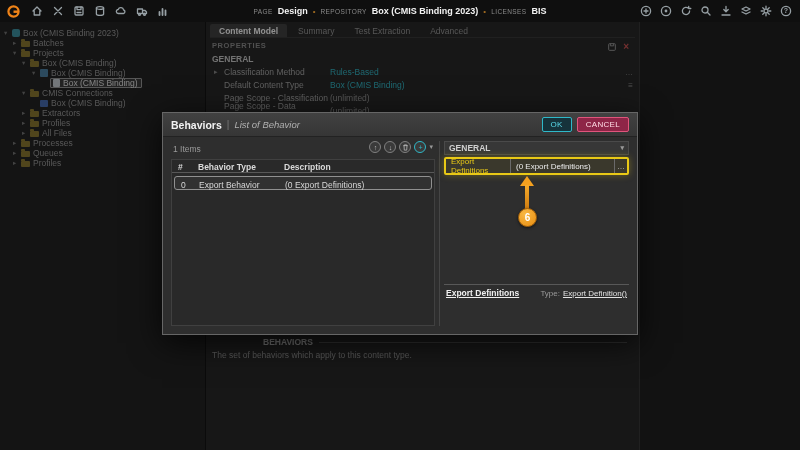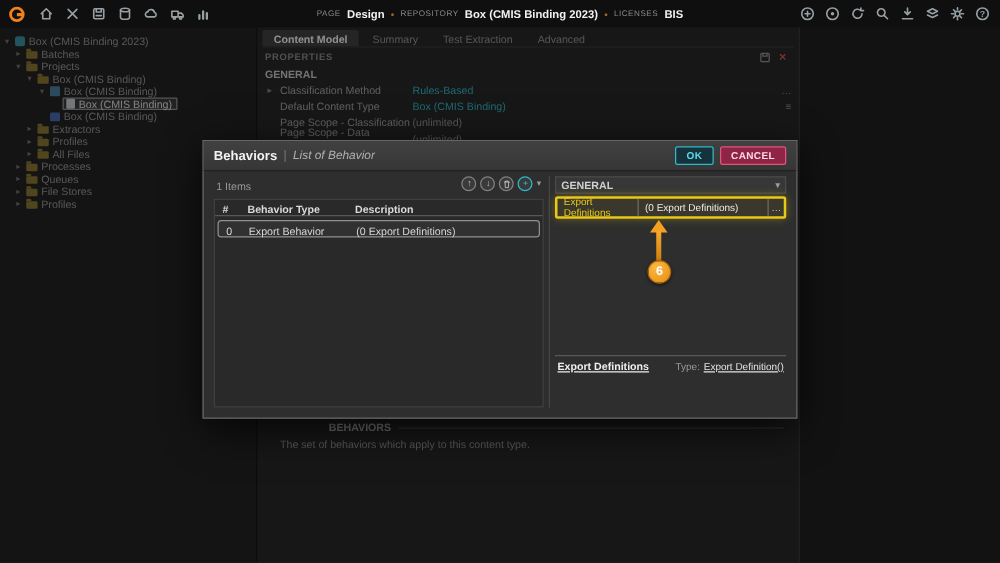--- a/index.html
+++ b/index.html
@@ -47,33 +47,33 @@
 .pgroup{position:absolute;left:6px;top:32px;font-size:8.5px;font-weight:bold;color:#cdcdcd}
 .prow{position:absolute;left:8px;right:6px;height:12px;display:flex;align-items:center;font-size:8.5px;color:#a8a8a8}
 .prow .caret{width:10px;font-size:7px;color:#888;flex:none}
 .prow .plabel{width:106px;flex:none}
 .pval-accent{color:#35b8c8}
 .pval-dim{color:#999}
 .padorn{margin-left:auto;color:#909090;font-size:8px}
 .phelp-line{position:absolute;left:57px;right:12px;top:315px;display:flex;align-items:center}
 .phelp-title{font-size:8.5px;font-weight:bold;color:#c6c6c6;margin-right:6px;white-space:nowrap}
 .phelp-rule{flex:1;border-top:1px solid #565656}
-.phelp-desc{position:absolute;left:18px;top:328px;font-size:8.5px;color:#9a9a9a}
+.phelp-desc{position:absolute;left:6px;top:328px;font-size:8.5px;color:#9a9a9a}
 
 
 .overlay{position:absolute;left:0;top:22px;right:0;bottom:0;background:rgba(0,0,0,.44);z-index:40}
 
 
 .modal{position:absolute;left:162px;top:112px;width:476px;height:223px;background:#2e2e2e;border:1px solid #666;box-shadow:0 8px 30px rgba(0,0,0,.75);z-index:60}
 .mhead{position:absolute;left:0;top:0;right:0;height:24px;background:linear-gradient(#414141,#363636);border-bottom:1px solid #222;display:flex;align-items:center;padding:0 8px;gap:5px}
 .mtitle{font-size:10.5px;font-weight:bold;color:#f2f2f2}
 .msep{color:#777;font-size:10px}
 .msub{font-size:9.5px;font-style:italic;color:#b0b0b0}
 .mspace{flex:1}
-.btn{height:15px;display:flex;align-items:center;justify-content:center;font-size:8px;font-weight:bold;border-radius:2px;padding:0 8px;letter-spacing:.3px}
+.btn{height:15px;display:flex;align-items:center;justify-content:center;font-size:8px;font-weight:normal;border-radius:2px;padding:0 8px;letter-spacing:.3px}
 .btn-ok{border:1px solid #2fb9c9;color:#5adcec;background:#16333b}
 .btn-cancel{border:1px solid #e0557c;color:#ffdbe4;background:#8e2547}
 .mleft{position:absolute;left:8px;top:28px;width:264px;bottom:8px}
 .mitems{position:absolute;left:2px;top:3px;font-size:8.5px;color:#9a9a9a}
 .mtools{position:absolute;right:2px;top:0;display:flex;gap:3px;align-items:center}
 .tcirc{width:12px;height:12px;border-radius:50%;border:1px solid #808080;background:#3a3a3a;color:#c0c0c0;font-size:7px;display:flex;align-items:center;justify-content:center}
 .tcirc svg{stroke:#c0c0c0;fill:none;stroke-width:1}
 .tcirc.add{border-color:#2fb9c9;color:#2fb9c9}
 .tcaret{color:#999;font-size:7px}
 .mlist{position:absolute;left:0;top:18px;right:0;bottom:0;border:1px solid #404040;background:#292929}
@@ -243,20 +243,25 @@
         <span class="ticon i-model"></span>
         <span>Box (CMIS Binding)</span>
       </div>
     <div class="trow lv4">
         <span class="tarr"></span>
         <span class="selbox">
           <span class="ticon i-doc"></span>
           <span>Box (CMIS Binding)</span>
         </span>
       </div>
+    <div class="trow lv2">
+        <span class="tarr">▾</span>
+        <span class="ticon i-folder"></span>
+        <span>CMIS Connections</span>
+      </div>
     <div class="trow lv3">
         <span class="tarr"></span>
         <span class="ticon i-conn"></span>
         <span>Box (CMIS Binding)</span>
       </div>
     <div class="trow lv2">
         <span class="tarr">▸</span>
         <span class="ticon i-folder"></span>
         <span>Extractors</span>
       </div>
@@ -272,25 +277,20 @@
       </div>
     <div class="trow lv1">
         <span class="tarr">▸</span>
         <span class="ticon i-folder"></span>
         <span>Processes</span>
       </div>
     <div class="trow lv1">
         <span class="tarr">▸</span>
         <span class="ticon i-folder"></span>
         <span>Queues</span>
-      </div>
-    <div class="trow lv1">
-        <span class="tarr">▸</span>
-        <span class="ticon i-folder"></span>
-        <span>File Stores</span>
       </div>
     <div class="trow lv1">
         <span class="tarr">▸</span>
         <span class="ticon i-folder"></span>
         <span>Profiles</span>
       </div>
   </div>
 </div>
 
 <div class="main">

